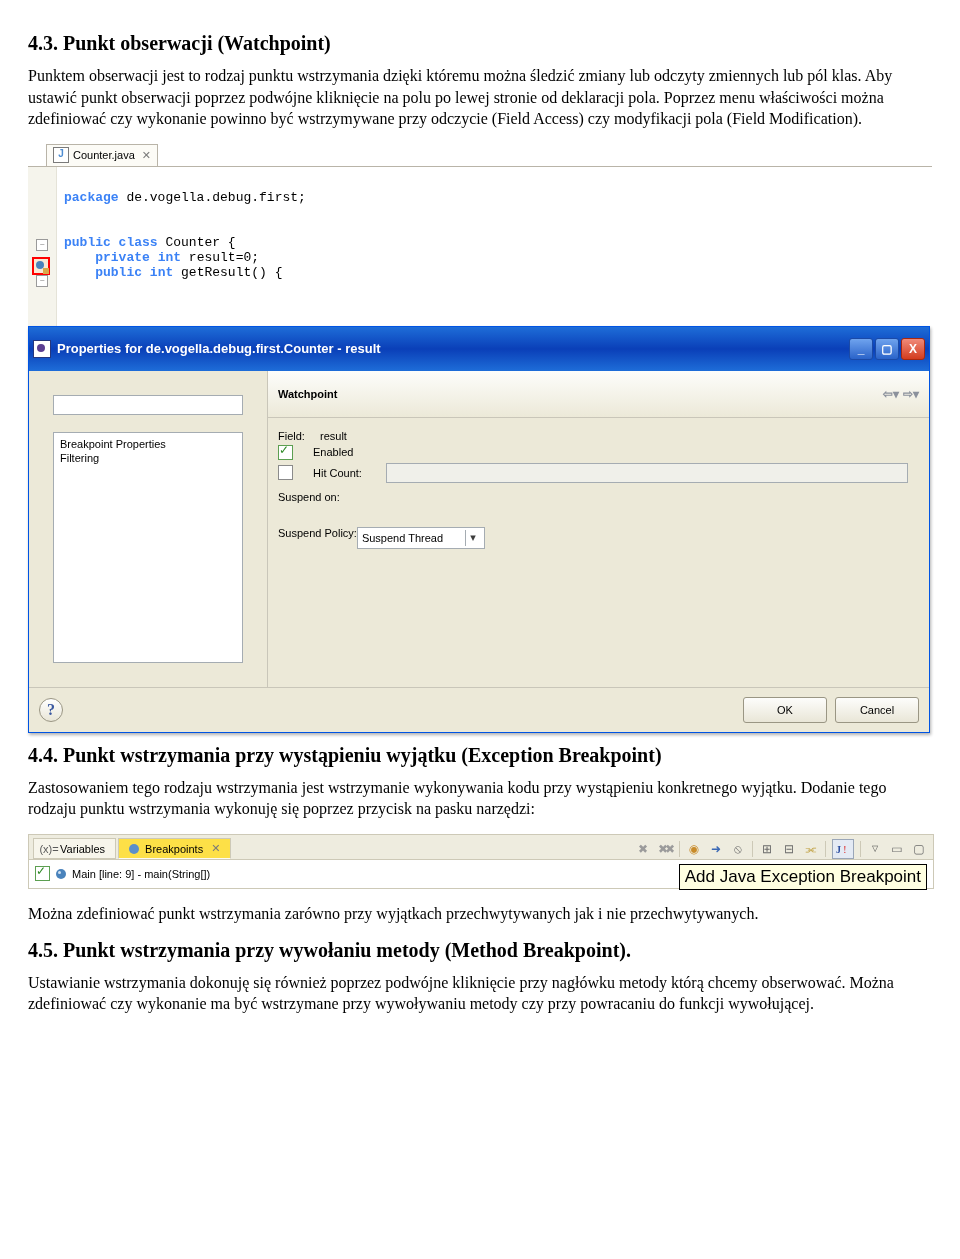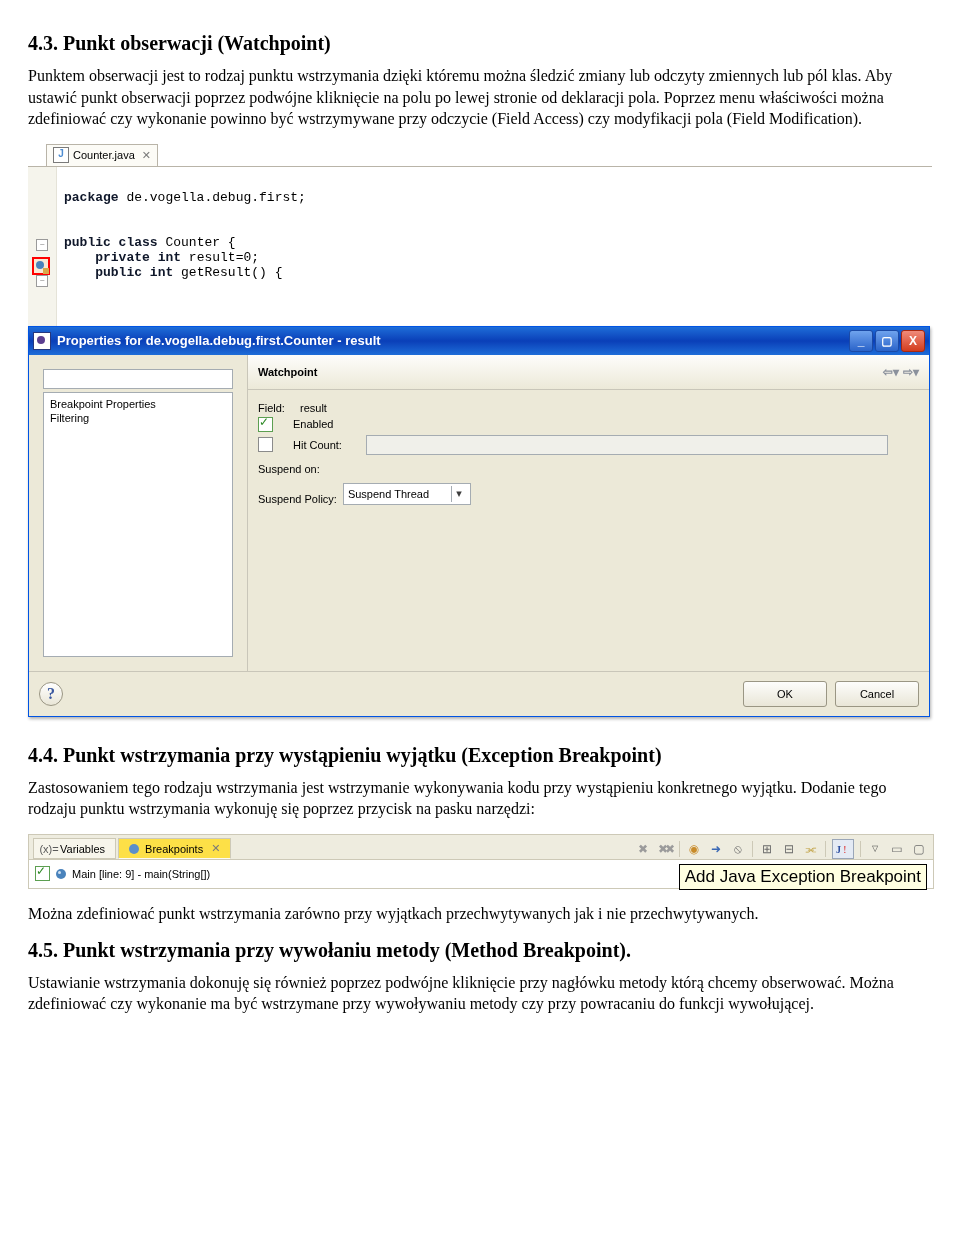--- a/index.html
+++ b/index.html
@@ -107,32 +107,32 @@
     width: 6px; height: 6px;
     background: #d9a94a;
   }
   .code {
     position: absolute;
     left: 36px; top: 8px;
     font-family: "Courier New", monospace;
     font-size: 13px;
     white-space: pre;
   }
-  .kw { color: #0f172a; font-weight: bold; }
+  .kw { color: #3b82f6; font-weight: bold; }
   
   .dialog {
     position: absolute;
     left: 0; top: 182px;
     width: 900px;
     border: 1px solid #0054e3;
     background: #ece9d8;
     box-shadow: 1px 2px 3px rgba(0,0,0,0.3);
   }
   .titlebar {
-    height: 28px;
+    height: 44px;
     background: linear-gradient(#1e6dd8, #0a3fb8 50%, #1e6dd8);
     display: flex;
     align-items: center;
     padding: 0 4px;
     font-family: Tahoma, sans-serif;
     font-size: 13px;
     font-weight: bold;
     color: #fff;
   }
   .titlebar .eclipse-icon {
@@ -160,22 +160,22 @@
   .winbtn.close { background: linear-gradient(#f08b7a, #d33c1e); border-color:#a82810; font-weight:bold; }
   .dialog-body {
     display: flex;
     height: 316px;
     font-family: Tahoma, sans-serif;
     font-size: 11px;
     background: #ece9d8;
   }
   .left-pane {
     width: 190px;
-    padding: 14px;
-    display:flex; flex-direction:column; gap:3px;
+    padding: 24px;
+    display:flex; flex-direction:column; gap:17px;
   }
   .filter-input {
     height: 18px;
     border: 1px solid #a5acb2;
     background: #fff;
   }
   .tree {
     flex: 1;
     background: #fff;
     border: 1px solid #a5acb2;
@@ -187,21 +187,21 @@
     border-left: 1px solid #c9c6b9;
     background:#ece9d8;
     padding: 0;
     display:flex; flex-direction:column;
   }
   .rp-header {
     height: 26px;
     background: linear-gradient(#fdfdfb,#ece9d8);
     border-bottom: 1px solid #c9c6b9;
     display:flex; align-items:center;
-    padding: 4px 10px;
+    padding: 10px 10px;
     font-weight: bold;
   }
   .rp-nav { margin-left:auto; display:flex; gap:4px; color:#8b919c; font-size:12px; }
   .rp-nav span{ cursor:default; }
   .rp-content { padding: 10px 10px 4px 10px; }
   .kv { margin: 2px 0; }
   .kv .k { display:inline-block; width:42px; }
   .chk-row { display:flex; align-items:center; gap:20px; margin:3px 0; }
   .chk {
     width: 13px; height: 13px;
@@ -223,21 +223,21 @@
     background:#f0f0ea;
     margin-left:4px;
   }
   .suspend-label { margin-top:8px; }
   .redblock {
     border: 3px solid #ff0000;
     padding: 2px 4px 4px 4px;
     width: 140px;
     margin-top: 2px;
   }
-  .policy-row { margin-top:8px; display:flex; align-items:flex-end; gap:6px; }
+  .policy-row { margin-top:24px; display:flex; align-items:flex-start; }
   .policy-select {
     height: 20px; width: 118px;
     border:1px solid #a5acb2; background:#fff;
     display:flex; align-items:center; justify-content:space-between;
     padding: 0 4px;
   }
   .policy-select .dd { width:14px; height:16px; border-left:1px solid #a5acb2; display:flex; align-items:center; justify-content:center; color:#3d3d3d;}
   .dialog-buttons {
     height: 44px;
     border-top: 1px solid #c9c6b9;

